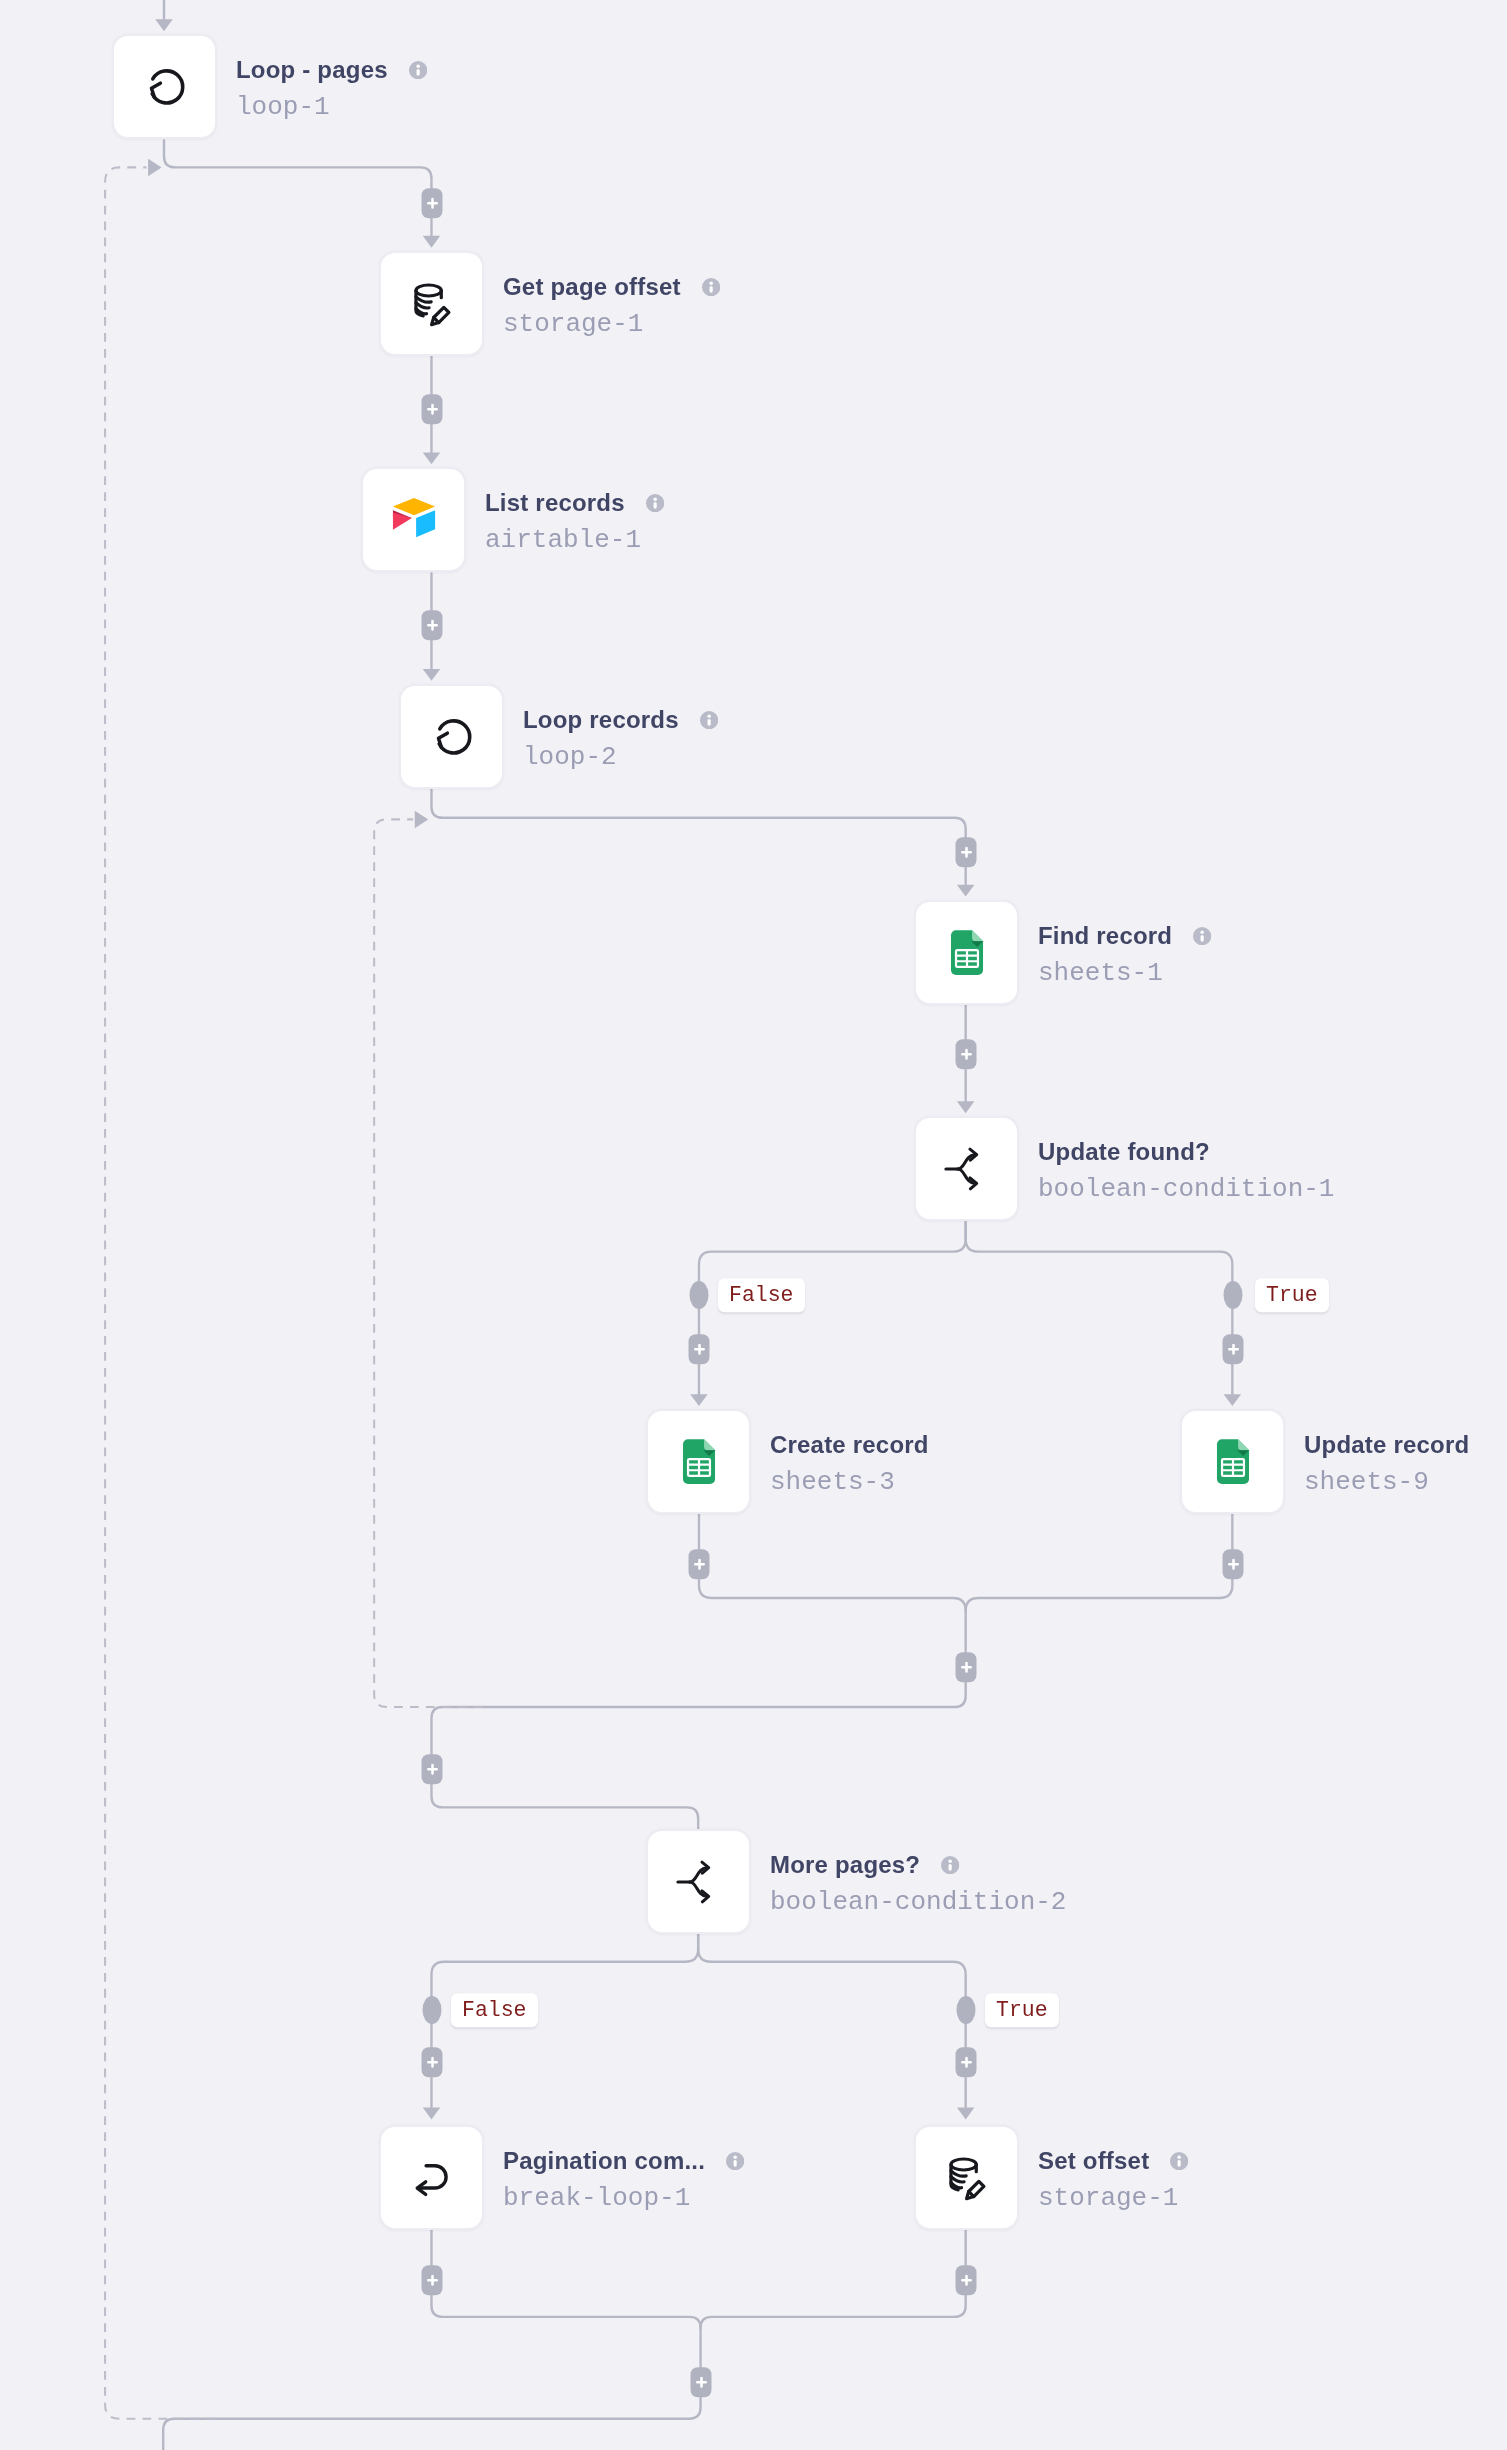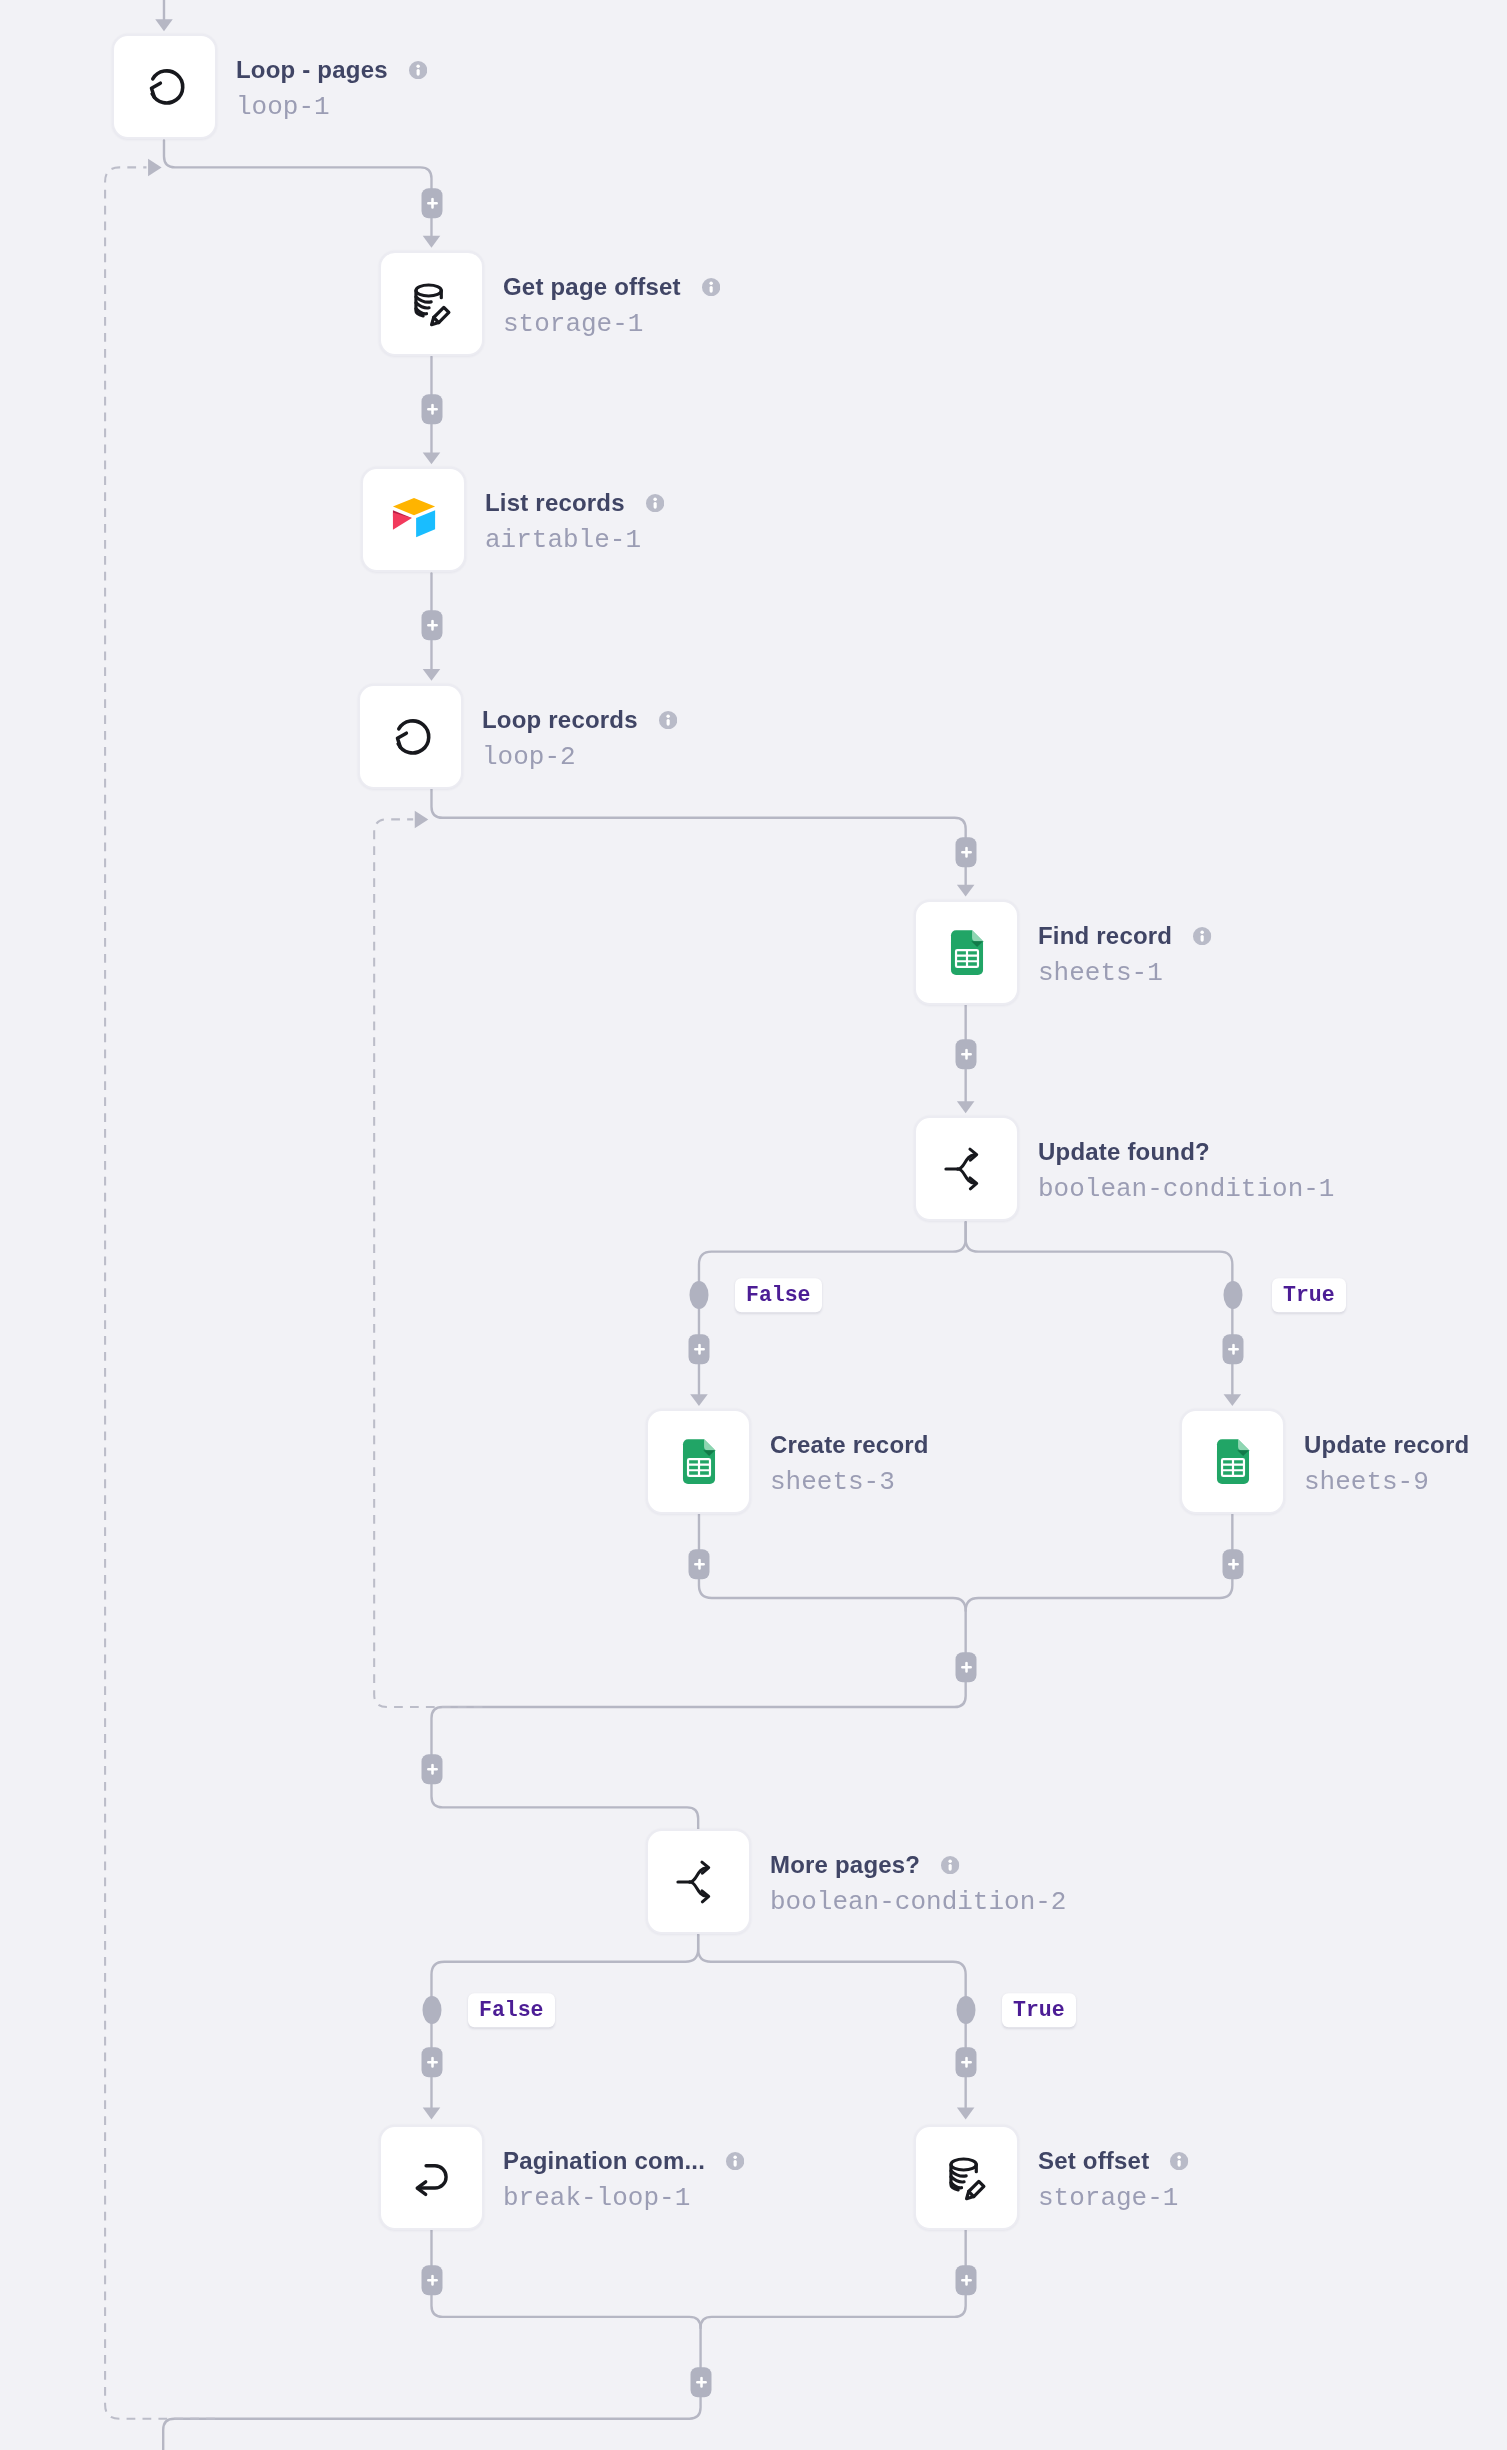--- a/index.html
+++ b/index.html
@@ -13,22 +13,22 @@
   .card svg{width:54px;height:54px;}
   .meta{position:absolute;left:124px;top:22px;white-space:nowrap;}
   .title-row{display:flex;align-items:center;gap:21px;}
   .title{font-size:24px;font-weight:700;color:#404565;letter-spacing:0.2px;}
   .subtitle{margin-top:8px;font-family:"Liberation Mono",monospace;font-size:26px;color:#9b9db4;}
   .info{width:18.3px;height:18.3px;display:inline-block;}
   .plus{position:absolute;width:21px;height:29.5px;border-radius:7.2px;background:#b0b2c0;
         display:flex;align-items:center;justify-content:center;transform:translate(-50%,-50%);cursor:pointer;}
   .dot{position:absolute;width:19px;height:28px;border-radius:50%;background:#b0b2c0;transform:translate(-50%,-50%);}
   .chip{position:absolute;background:#fff;border-radius:6.4px;padding:4.8px 11px;
-        font-family:"Liberation Mono",monospace;font-weight:700;font-size:21.5px;color:#4c1d95;
-        transform:translateY(-50%);box-shadow:0 0.8px 2.4px rgba(40,40,80,.12);margin-left:17px;}
+        font-family:"Liberation Mono",monospace;font-weight:400;font-size:21.5px;color:#7f1d1d;
+        transform:translateY(-50%);box-shadow:0 0.8px 2.4px rgba(40,40,80,.12);}
 </style>
 </head>
 <body>
 
 <div id="canvas">
 
   <svg width="0" height="0" style="position:absolute" aria-hidden="true">
     <defs>
       <symbol id="sym-loop" viewBox="0 0 64 64">
         <g stroke="#17181d" stroke-width="4.2" fill="none" stroke-linecap="round" stroke-linejoin="round">
@@ -260,21 +260,21 @@
       <div class="title-row">
         <span class="title">List records</span>
         <svg class="info" viewBox="0 0 23 23" width="18.3" height="18.3">
             <use href="#sym-info"></use>
           </svg>
       </div>
       <div class="subtitle">airtable-1</div>
     </div>
   </div>
 
-  <div class="node" style="left:358px;top:684px">
+  <div class="node" style="left:399px;top:684px">
     <div class="card">
       <svg viewBox="0 0 68 68" width="54" height="54">
           <use href="#sym-loop"></use>
         </svg>
     </div>
     <div class="meta">
       <div class="title-row">
         <span class="title">Loop records</span>
         <svg class="info" viewBox="0 0 23 23" width="18.3" height="18.3">
             <use href="#sym-info"></use>

